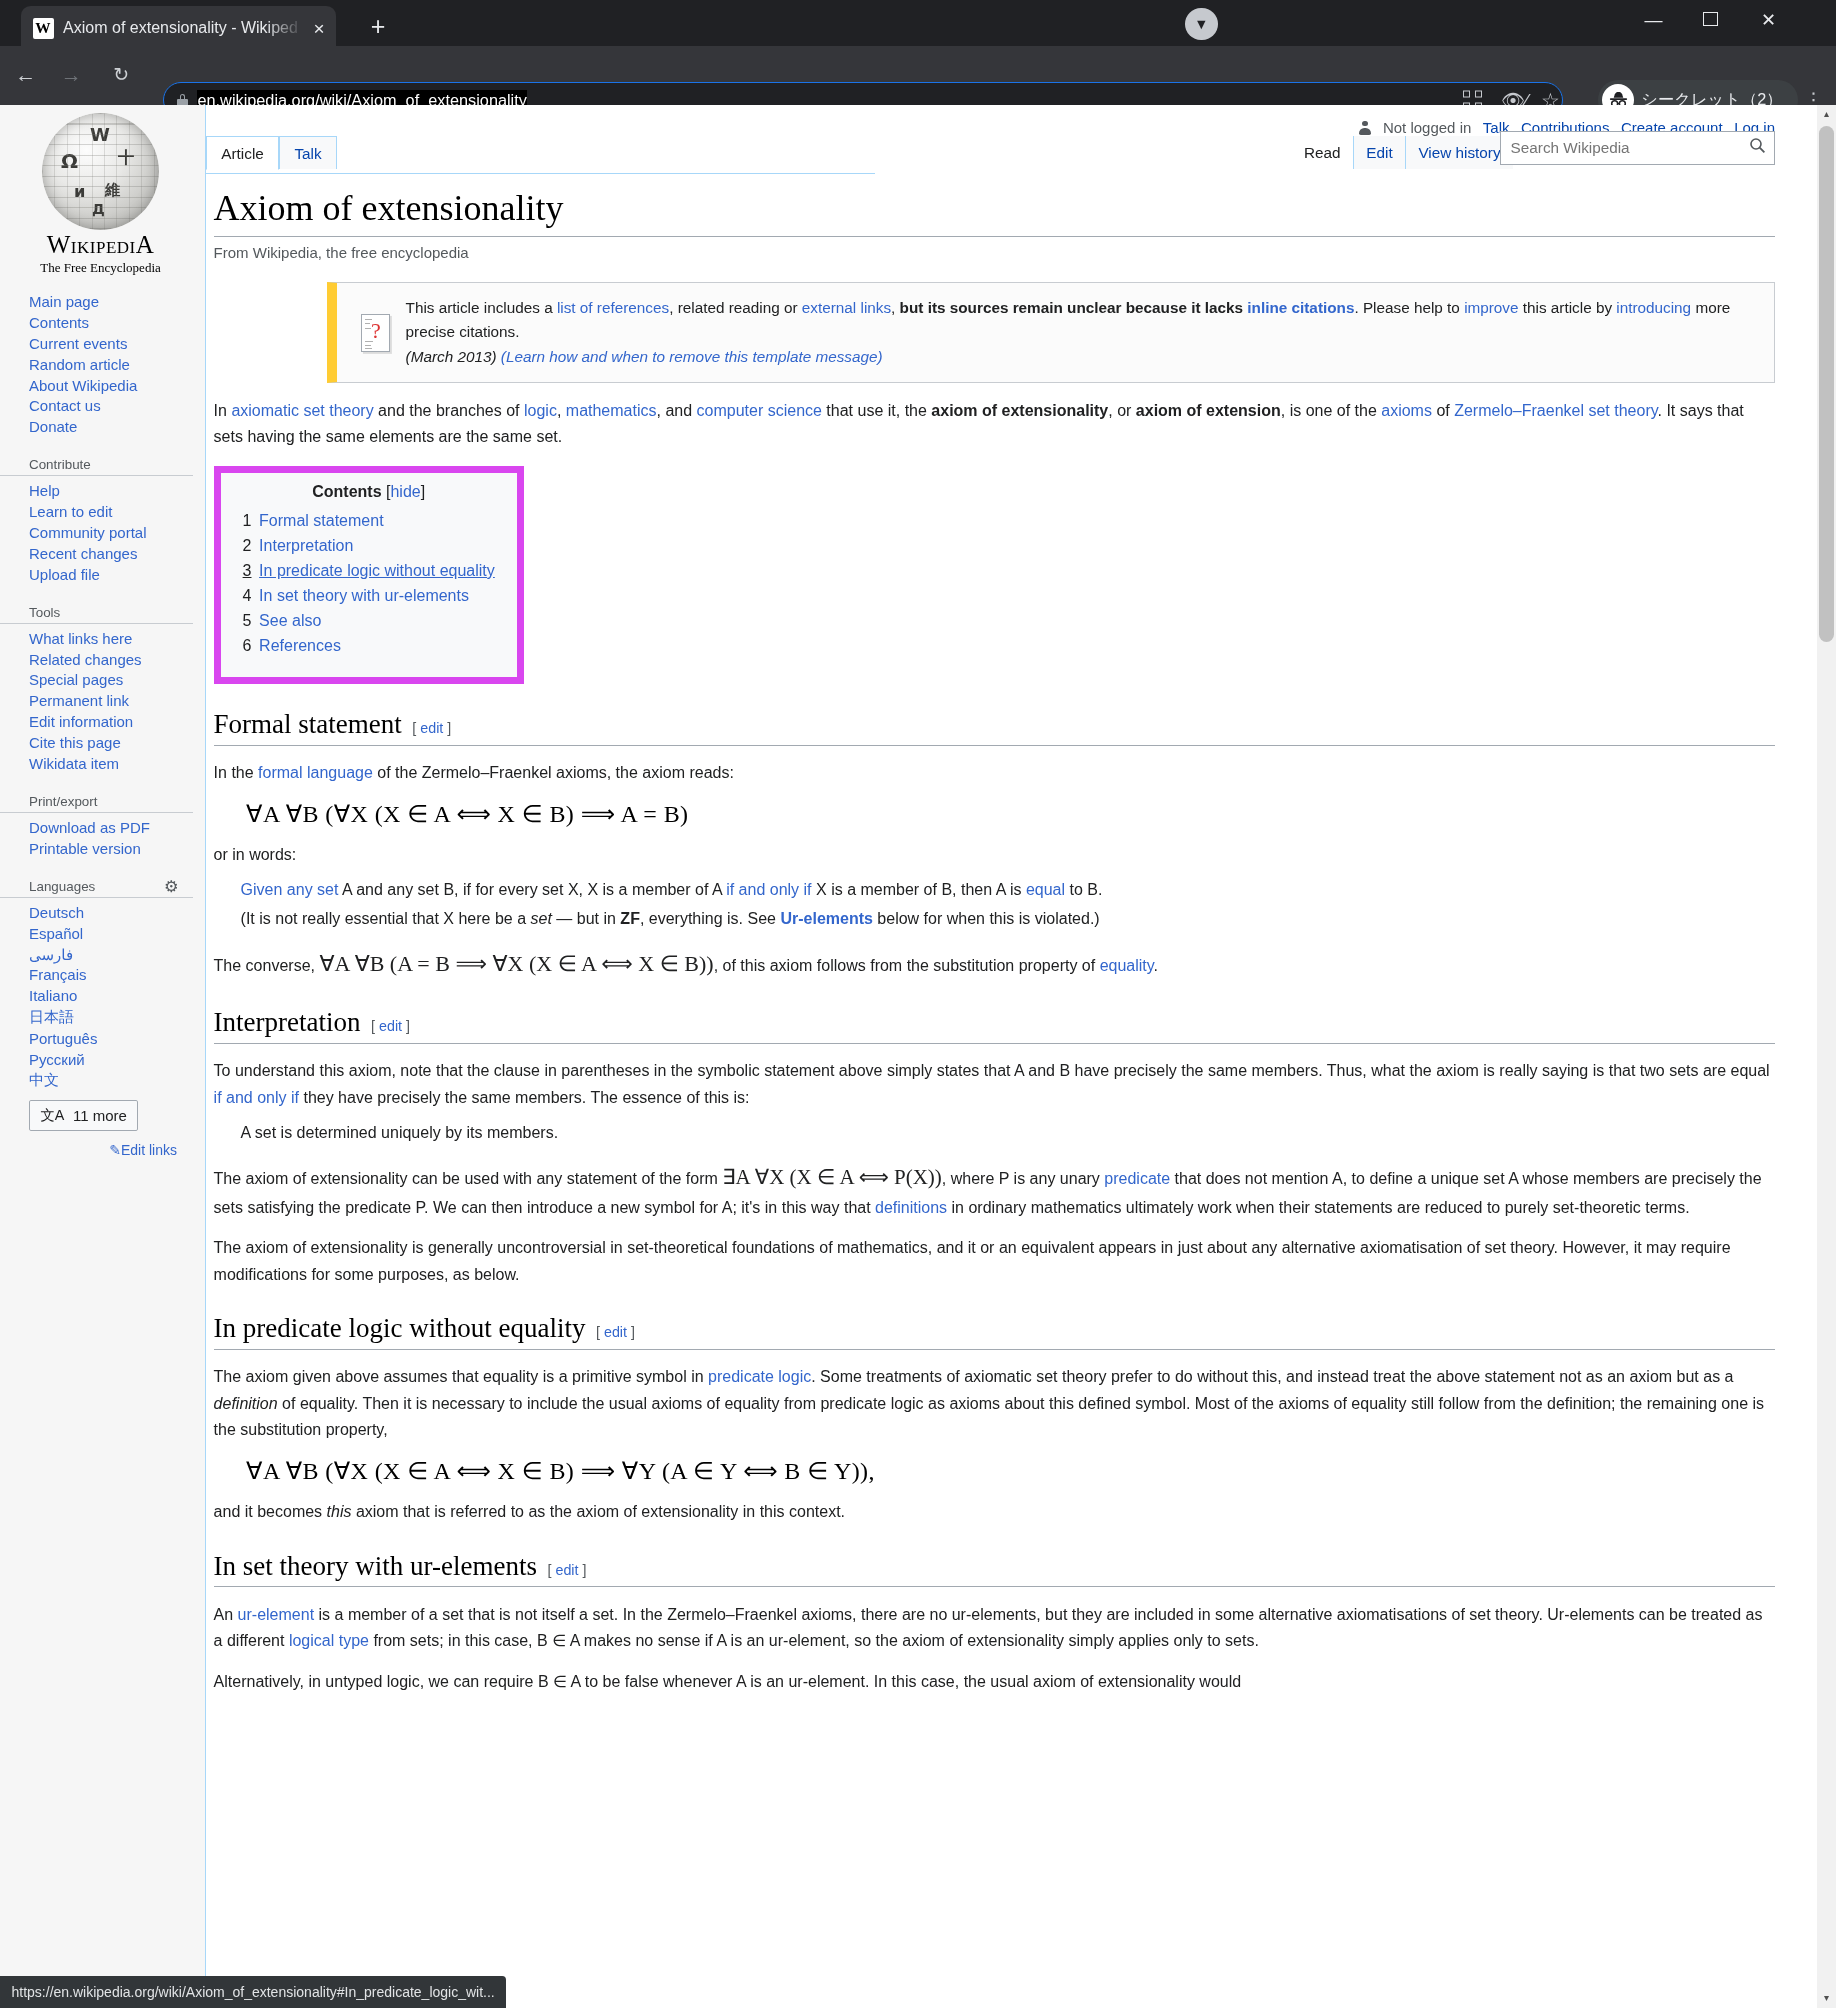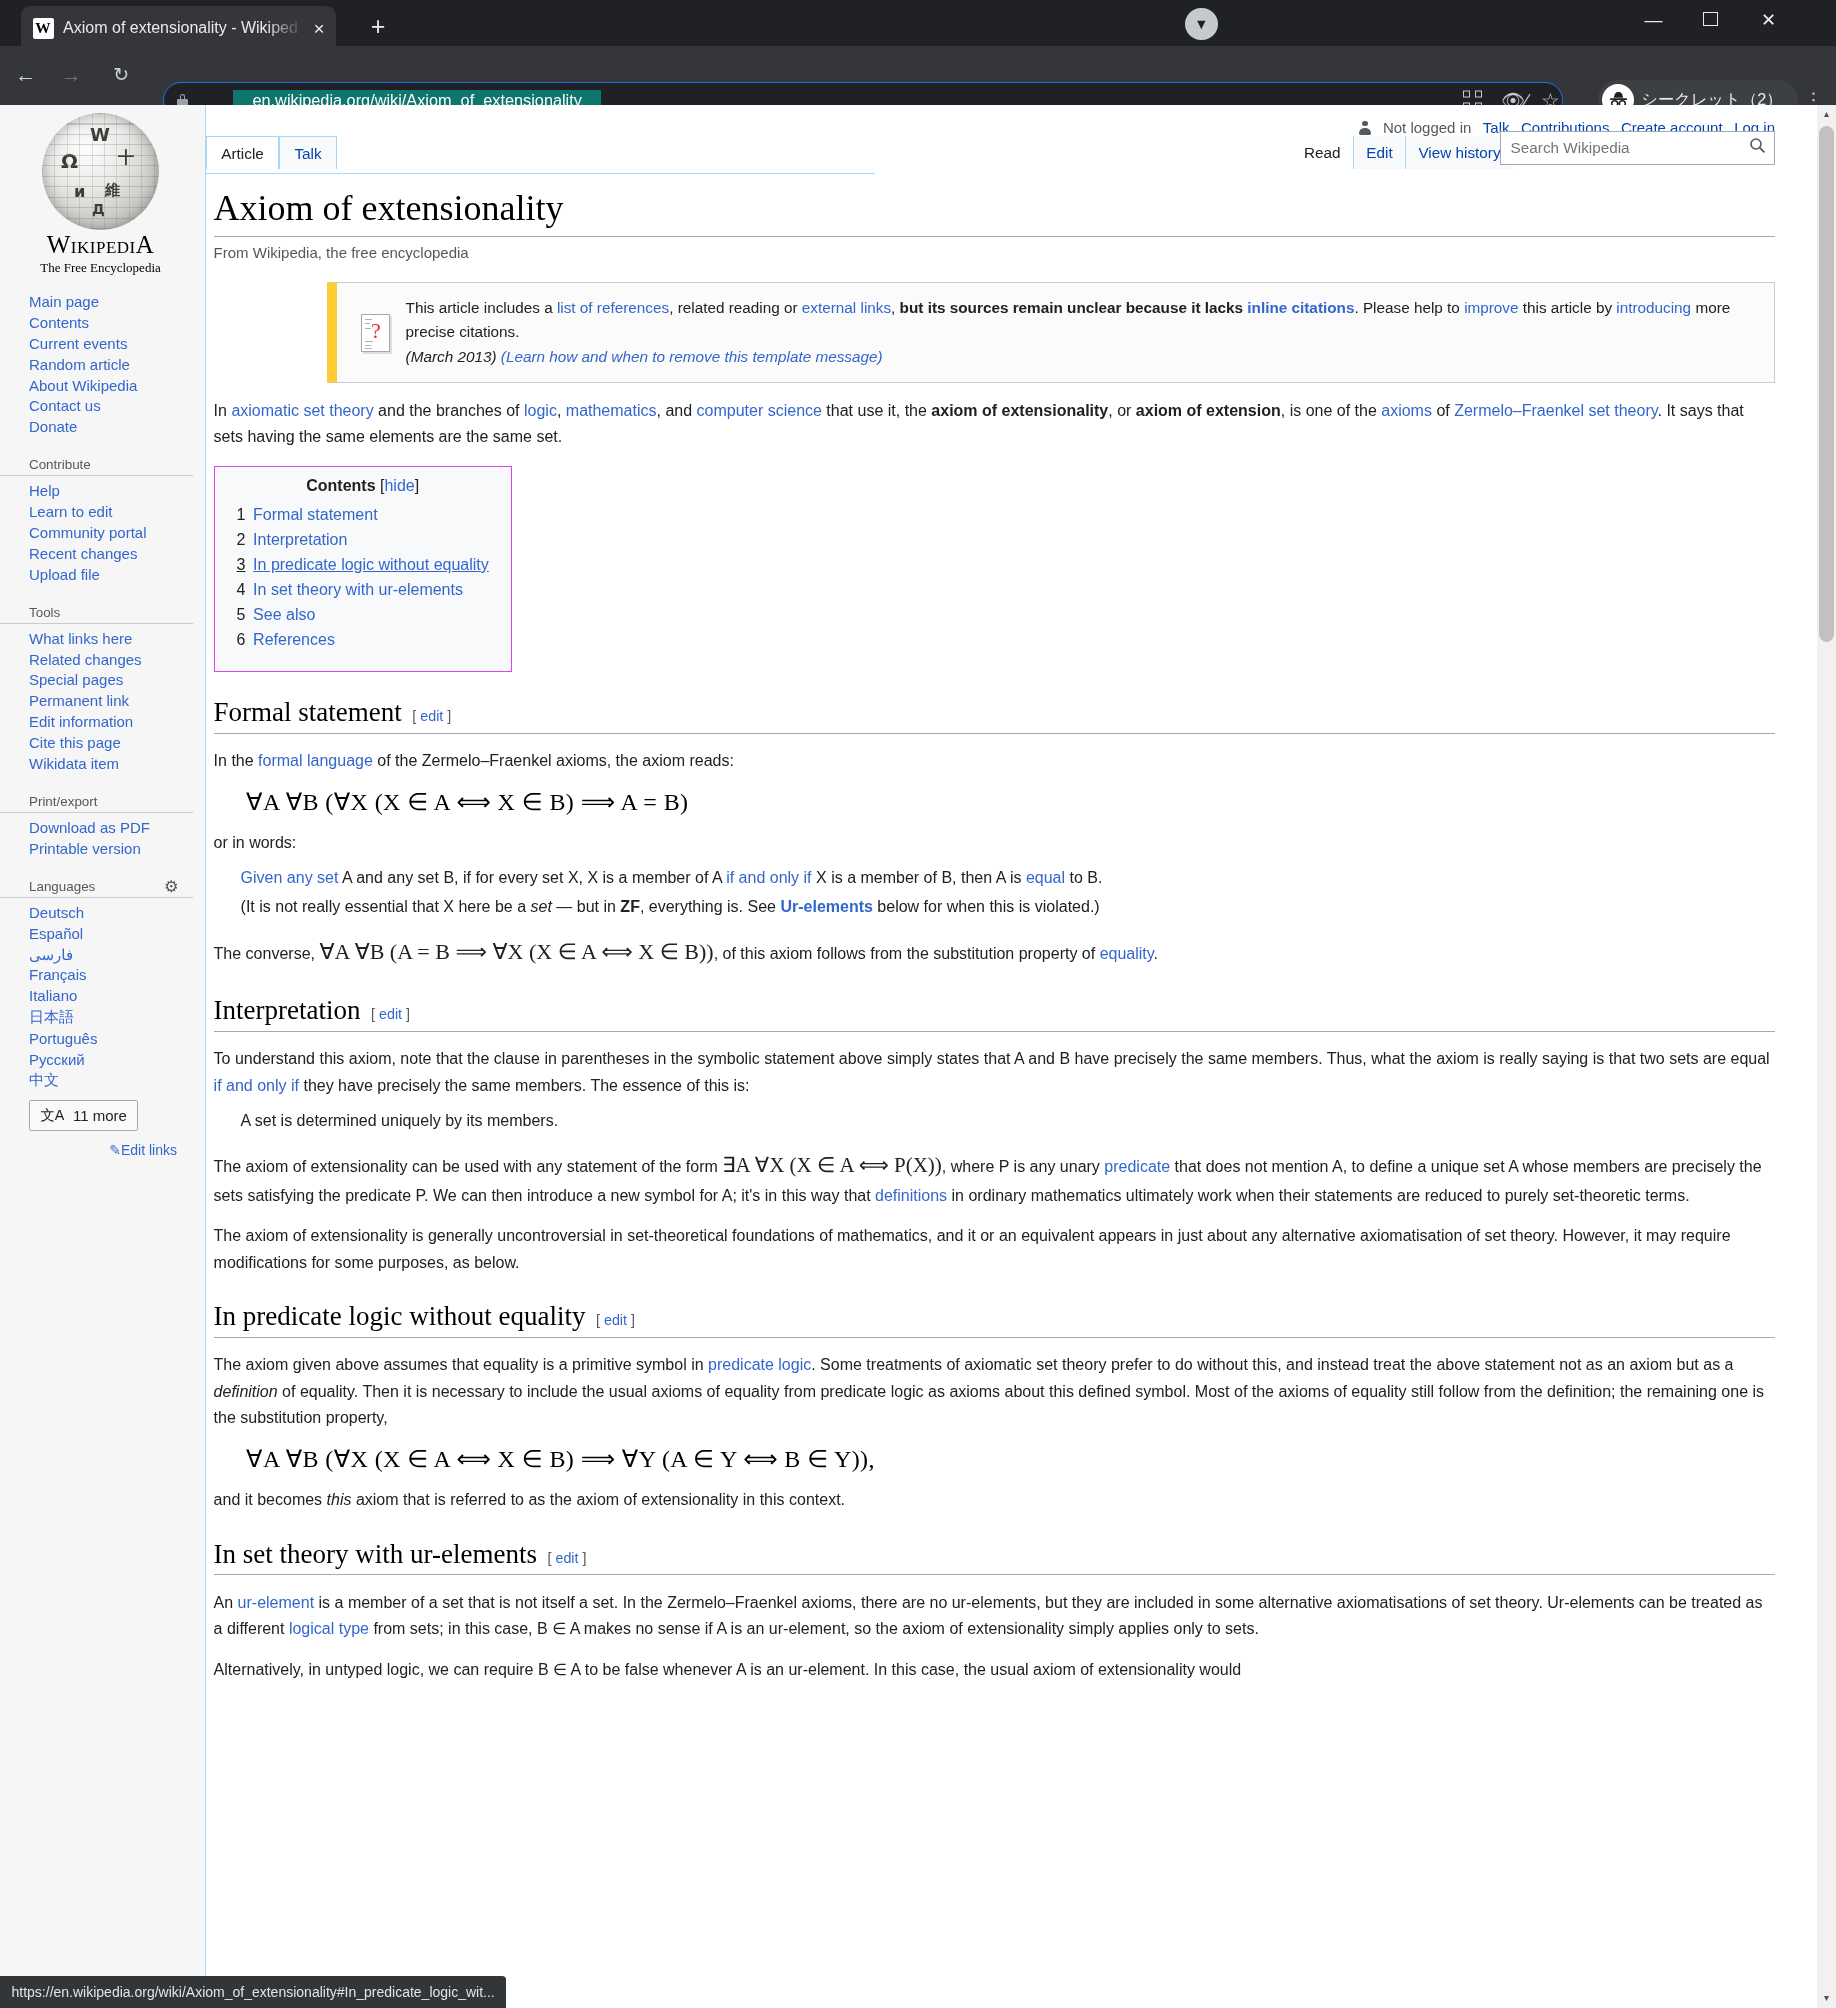--- a/index.html
+++ b/index.html
@@ -51,21 +51,21 @@
   #nav-back { left:9.6px; } #nav-fwd { left:55px; color:#6e7277; } #nav-reload { left:105px; font-size:19px; }
   #omnibox {
     position:absolute; left:163px; top:54px; width:1400px; height:36px; transform:translateY(-50%);
     background:#202124; border:1.9px solid #1a73e8; border-radius:19px;
     display:flex; align-items:center; padding:0 13.4px; gap:9.6px;
   }
   #omnibox .lock { width:10.5px; height:12.4px; position:relative; flex:0 0 auto; }
   #omnibox .lock .body { position:absolute; bottom:0; width:10.5px; height:7.6px; background:#9aa0a6; border-radius:1px; }
   #omnibox .lock .shackle { position:absolute; top:0; left:2.4px; width:5.7px; height:5.7px;
       border:1.5px solid #9aa0a6; border-bottom:none; border-radius:2.9px 2.9px 0 0; }
-  #url { color:#fff; font-size:16.3px; background:#0f766e; padding:1px 19px; white-space:nowrap; flex:0 0 auto;margin-left:36px; }
+  #url { color:#fff; font-size:16.3px; background:#000000; padding:1px 0; white-space:nowrap; flex:0 0 auto; }
   .obicon { position:absolute; top:54px; transform:translateY(-50%); color:#c6c9ce; }
   #ic-qr { left:1463px; width:19px; height:19px; }
   #ic-qr .c { position:absolute; width:6.7px; height:6.7px; border:1.6px solid #c6c9ce; }
   #ic-qr .c1{left:0;top:0}#ic-qr .c2{right:0;top:0}#ic-qr .c3{left:0;bottom:0}#ic-qr .c4{right:0;bottom:0}
   #ic-eye { left:1501px; font-size:19px; line-height:1; }
   #ic-star { left:1541px; font-size:21px; line-height:1; }
   #profile {
     position:absolute; left:1598px; top:54px; transform:translateY(-50%); height:40px;
     background:#3c4043; border-radius:20px; display:flex; align-items:center; padding:0 15.3px 0 3.8px; gap:7px;
   }
@@ -167,21 +167,21 @@
   #amtext a { color:#3366cc; text-decoration:none; }
   #amtext b { font-weight:700; }
   #amdate { font-style:italic; }
   #amdate a { color:#3366cc; }
 
   p.para { font-size:16px; line-height:1.65; color:#202122; margin:14.3px 0 0 0; }
   p.para a, .blk a { color:#3366cc; text-decoration:none; }
   p.para b { font-weight:700; }
 
   
-  #toc { display:inline-block; margin:15.3px 0 0 0; border:1px solid #d946ef; background:#f8f9fa;
+  #toc { display:inline-block; margin:15.3px 0 0 0; border:7px solid #d946ef; background:#f8f9fa;
          padding:10.5px 17px 13.4px; }
   #toc .tochead { text-align:center; font-size:16px; margin-bottom:7.6px; }
   #toc .tochead b { font-weight:700; color:#202122; }
   #toc .tochead .hd { color:#202122; }
   #toc .tochead .hd a { color:#3366cc; text-decoration:none; }
   #toc ul { list-style:none; margin:5px; padding:0; }
   #toc li { font-size:16px; line-height:1.56; color:#202122; }
   #toc li .num { color:#202122; margin-right:7.6px; }
   #toc li a { color:#3366cc; text-decoration:none; }
   #toc li.hovered a, #toc li.hovered .num { text-decoration:underline; }

